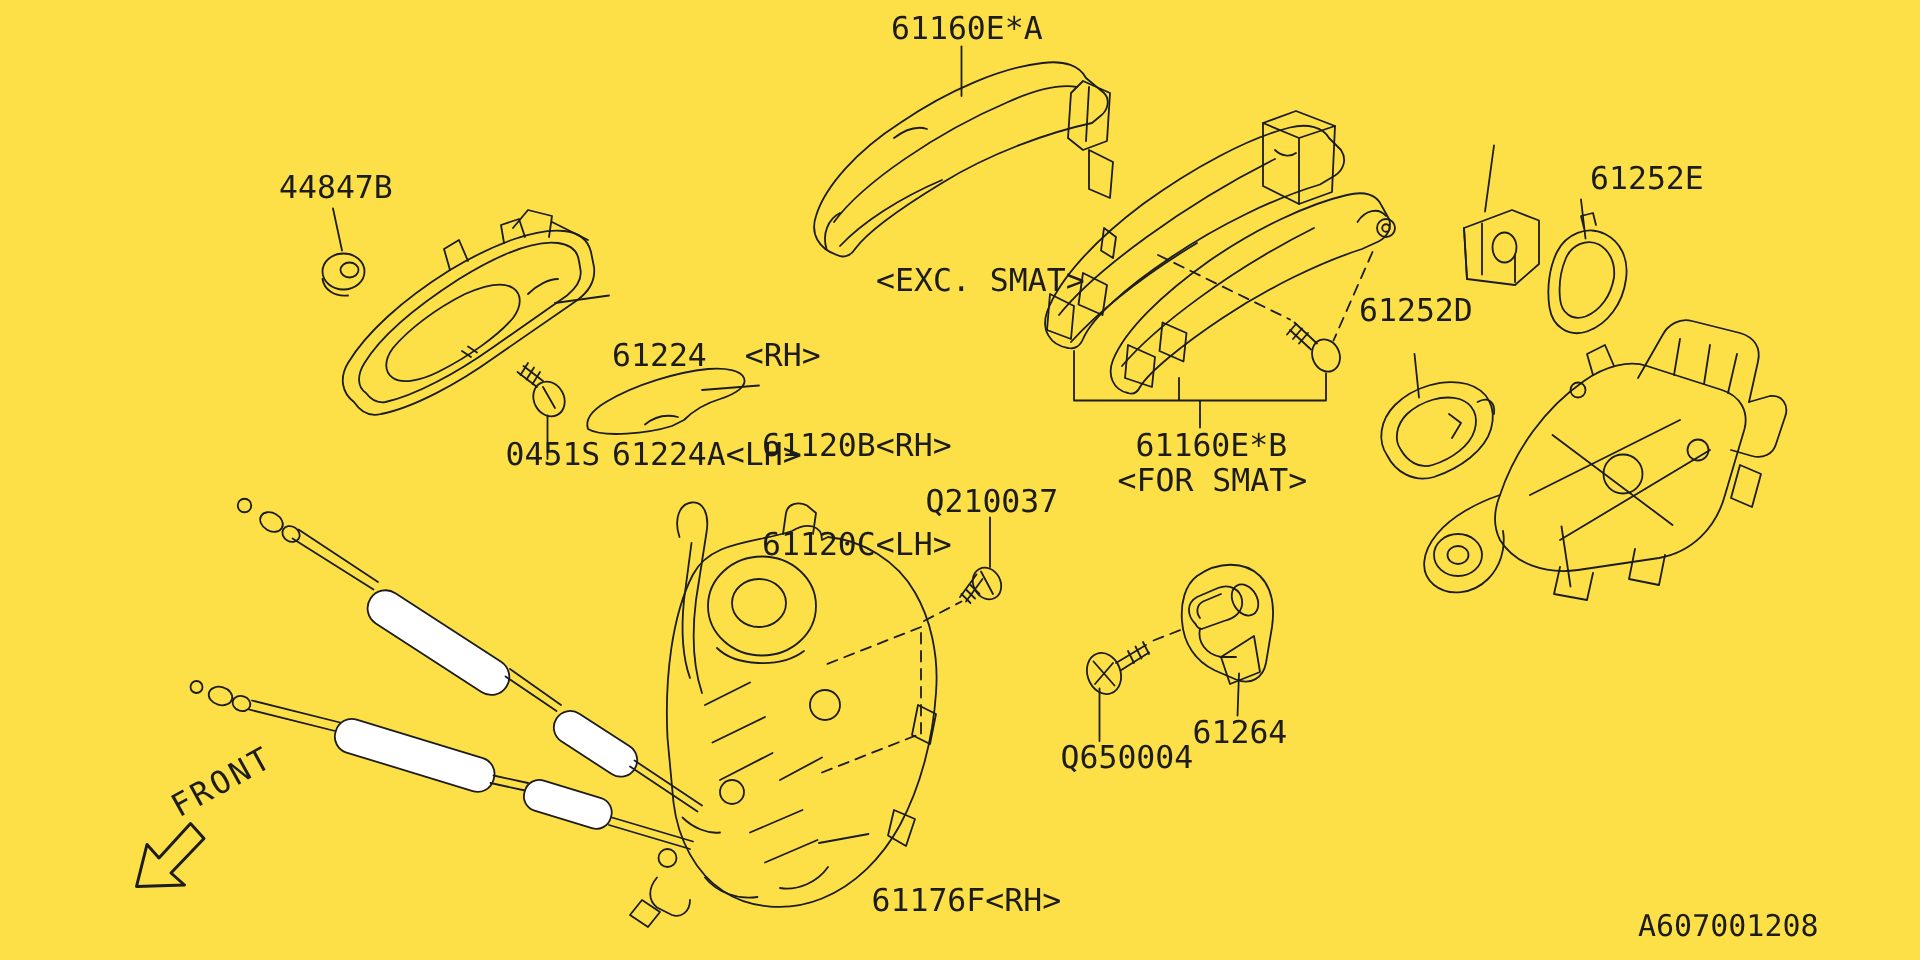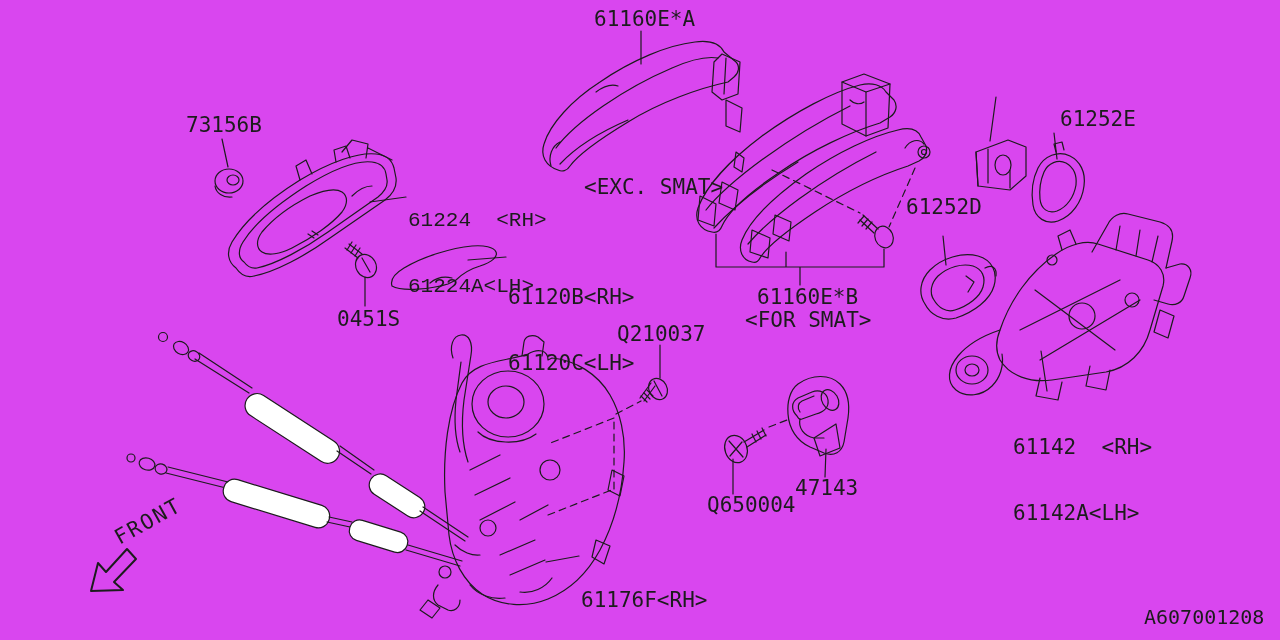--- a/index.html
+++ b/index.html
@@ -1,16 +1,16 @@
 <!DOCTYPE html>
 <html><head>
 <meta charset="utf-8">
 <style>
   html,body{margin:0;padding:0;background:#ffffff;}
-  #canvas{position:relative;width:1280px;height:640px;background:#d946ef;overflow:hidden;
+  #canvas{position:relative;width:1280px;height:640px;background:#fde047;overflow:hidden;
           font-family:"DejaVu Sans Mono","Liberation Mono",monospace;}
   #art{position:absolute;left:0;top:0;}
   #art path,#art line,#art rect,#art ellipse,#art circle,#art polyline{
      fill:none;stroke:#1c1c1c;stroke-width:1.2;stroke-linecap:round;stroke-linejoin:round;}
   #art .dash{stroke-dasharray:7 5;}
   #art .mask{fill:#ffffff;}
   #art .thick{stroke-width:2;}
   .lbl{position:absolute;font-size:21px;line-height:22px;color:#1c1c1c;white-space:pre;cursor:default;}
   .lbl div{white-space:pre;}
   .note{color:#1c1c1c;}
@@ -217,54 +217,50 @@
     <path d="M825,477 L826,449"></path>
     <path d="M546,562 L579,556"></path>
   </g>
 
   <g>
     <path class="thick" d="M91,591 L98,563 L106,572 L127,549 L136,559 L114,582 L123,590 Z"></path>
   </g>
 </svg>
 
 <div class="lbl" style="left:594px;top:8px;">61160E*A</div>
-<div class="lbl" style="left:186px;top:114px;">73156B</div>
-
-<div class="lbl" style="left:408px;top:166px;font-family:Liberation Mono, monospace;">
+<div class="lbl" style="left:186px;top:114px;">44847B</div>
+
+<div class="lbl" style="left:408px;top:182px;">
   <div>61224  &lt;RH&gt;</div>
   <div>61224A&lt;LH&gt;</div>
 </div>
 
 <div class="lbl note" style="left:584px;top:176px;">&lt;EXC. SMAT&gt;</div>
 
 <div class="lbl" style="left:508px;top:242px;">
   <div>61120B&lt;RH&gt;</div>
   <div>61120C&lt;LH&gt;</div>
 </div>
 
-<div class="lbl" style="left:337px;top:308px;">0451S</div>
+<div class="lbl" style="left:337px;top:292px;">0451S</div>
 <div class="lbl" style="left:617px;top:323px;">Q210037</div>
 
 <div class="lbl" style="left:757px;top:286px;text-align:center;">61160E*B</div>
 <div class="lbl note" style="left:745px;top:309px;">&lt;FOR SMAT&gt;</div>
 
 
 <div class="lbl" style="left:1060px;top:108px;">61252E</div>
 <div class="lbl" style="left:906px;top:196px;">61252D</div>
 
-<div class="lbl" style="left:1013px;top:392px;">
-  <div>61142  &lt;RH&gt;</div>
-  <div>61142A&lt;LH&gt;</div>
-</div>
 
 <div class="lbl" style="left:707px;top:494px;">Q650004</div>
-<div class="lbl" style="left:795px;top:477px;">47143</div>
+<div class="lbl" style="left:795px;top:477px;">61264</div>
 
 <div class="lbl" style="left:581px;top:543px;line-height:23px;">
   <div>61176F&lt;RH&gt;</div>
   
 </div>
 
 <div class="lbl" id="front-label" style="left:116px;top:528px;">FRONT</div>
 
-<div class="lbl" id="doc-num" style="left:1144px;top:606px;">A607001208</div>
+<div class="lbl" id="doc-num" style="left:1092px;top:606px;">A607001208</div>
 
 </div>
 
 </body></html>

